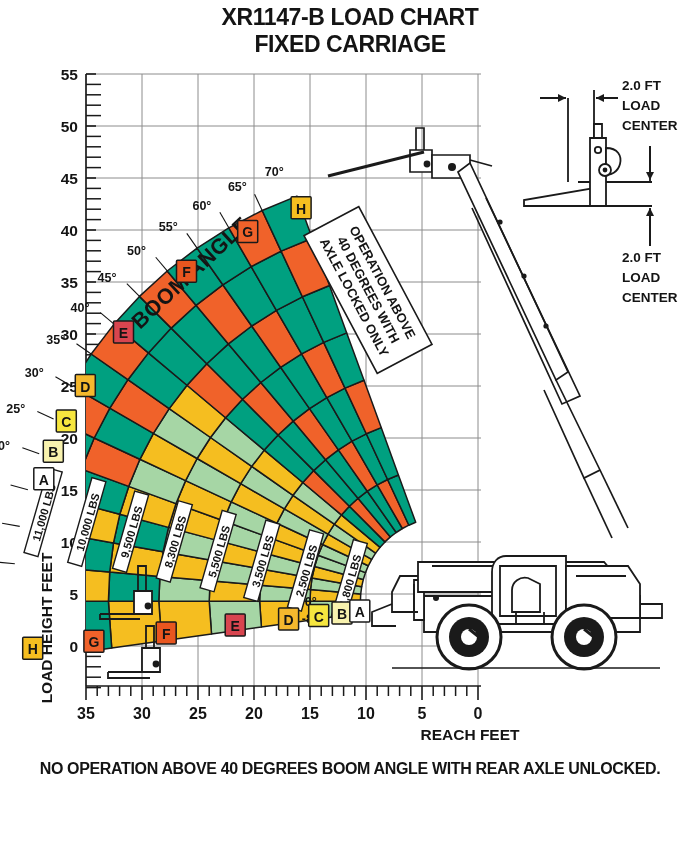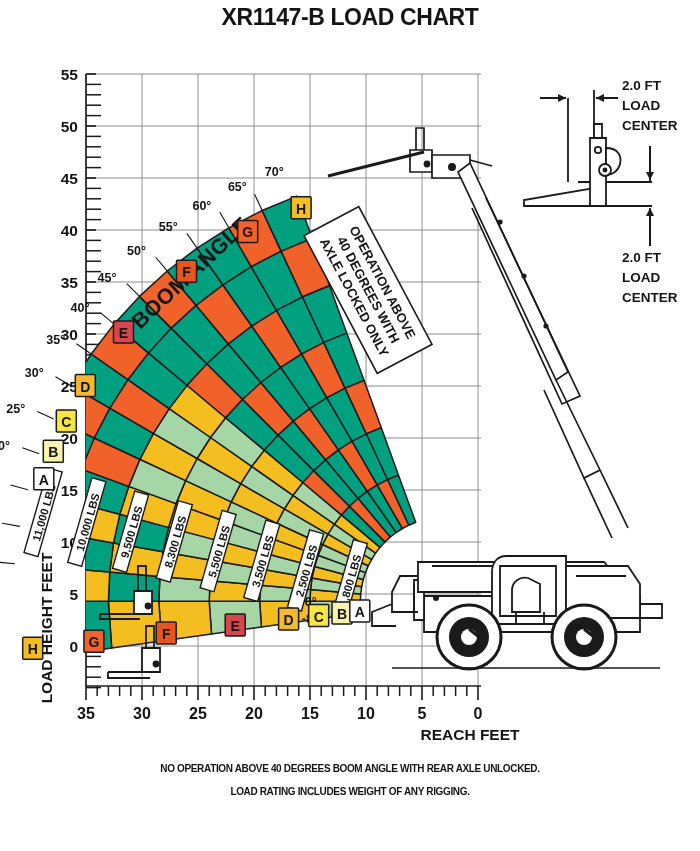--- a/index.html
+++ b/index.html
@@ -19,34 +19,35 @@
   }
 
   
   #chart-svg{position:absolute;left:0;top:0;width:700px;height:851px;}
 
   
   .footer-notes{
     position:absolute;left:0;top:757px;width:700px;text-align:center;
   }
   .footer-note{
-    font-size:10px;font-weight:bold;line-height:23px;letter-spacing:-0.35px;
+    font-size:16px;font-weight:bold;line-height:23px;letter-spacing:-0.35px;
     color:#141414;white-space:nowrap;
   }
 
   
   text{font-family:"Liberation Sans","DejaVu Sans",sans-serif;}
 </style>
 </head>
 <body>
 
 <div id="root">
 
   <div class="title-block">
     <div class="title-line">XR1147-B LOAD CHART</div>
+    <div class="title-line">FIXED CARRIAGE</div>
   </div>
 
   <svg id="chart-svg" viewBox="0 0 700 851">
     <defs>
       <clipPath id="plotclip">
           <rect x="86" y="74" width="395" height="612"></rect>
         </clipPath>
 
       <g id="gridgroup"></g>
     </defs>
@@ -577,16 +578,15 @@
     </g>
     <g>
       <text x="622" y="262" font-size="13.5" font-weight="bold" fill="#141414">2.0 FT</text>
       <text x="622" y="282" font-size="13.5" font-weight="bold" fill="#141414">LOAD</text>
       <text x="622" y="302" font-size="13.5" font-weight="bold" fill="#141414">CENTER</text>
     </g>
   </svg>
 
   <div class="footer-notes">
     <div class="footer-note">NO OPERATION ABOVE 40 DEGREES BOOM ANGLE WITH REAR AXLE UNLOCKED.</div>
-    <div class="footer-note">LOAD RATING INCLUDES WEIGHT OF ANY RIGGING.</div>
   </div>
 
 </div>
 
 </body></html>

